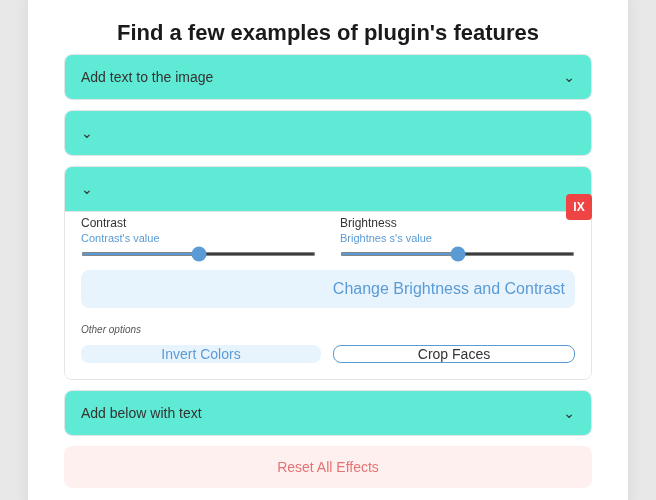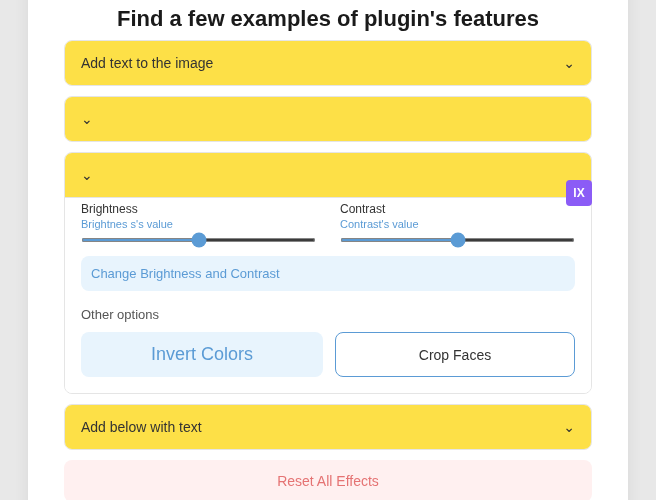--- a/index.html
+++ b/index.html
@@ -38,21 +38,21 @@
       border-radius: 8px;
       margin-bottom: 10px;
       overflow: hidden;
     }
     .accordion-header {
       display: flex;
       justify-content: space-between;
       align-items: center;
       padding: 14px 16px;
       cursor: pointer;
-      background: #fde047;
+      background: #5eead4;
     }
     .accordion-header span {
       font-size: 14px;
       color: #333;
     }
     .chevron {
       font-size: 14px;
       color: #555;
     }
     .accordion-content {
@@ -89,49 +89,49 @@
       margin-top: 6px;
     }
     .btn-primary {
       display: block;
       width: 100%;
       padding: 10px;
       background: #e8f4fd;
       color: #5b9bd5;
       border: none;
       border-radius: 8px;
-      font-size: 13px;
-      cursor: pointer;
-      text-align: left;
+      font-size: 16px;
+      cursor: pointer;
+      text-align: right;
       font-weight: 500;
     }
     .other-options-label {
-      font-size: 13px;
+      font-size: 10px;
       color: #555;
       margin-bottom: 10px;
+      font-style: italic;
     }
     .options-row {
       display: flex;
       gap: 12px;
     }
     .btn-outline {
       flex: 1;
-      padding: 12px;
+      padding: 0;
       background: #e8f4fd;
       color: #5b9bd5;
       border: none;
       border-radius: 8px;
-      font-size: 18px;
+      font-size: 14px;
       cursor: pointer;
       text-align: center;
       font-weight: 500;
     }
     .btn-outline-bordered {
       flex: 1;
-      padding: 10px;
       background: #fff;
       color: #333;
       border: 1.5px solid #5b9bd5;
       border-radius: 8px;
       font-size: 14px;
       cursor: pointer;
       text-align: center;
       font-weight: 500;
     }
     .reset-btn {
@@ -147,21 +147,21 @@
       text-align: center;
       font-weight: 500;
       margin-top: 10px;
     }
     .ix-badge {
       position: absolute;
       right: 36px;
       top: 210px;
       width: 26px;
       height: 26px;
-      background: #8b5cf6;
+      background: #ef4444;
       color: #fff;
       display: flex;
       align-items: center;
       justify-content: center;
       font-size: 12px;
       font-weight: 700;
       border-radius: 4px;
     }
     .accordion-expanded .accordion-header {
       border-bottom: 1px solid #e5e5e5;
@@ -186,27 +186,27 @@
     </div>
   </div>
 
   <div class="accordion-item accordion-expanded">
     <div class="accordion-header">
       <span class="chevron">⌄</span>
     </div>
     <div class="accordion-content">
       <div class="sliders-row">
         <div class="slider-group">
-          <span class="slider-label">Brightness</span>
-          <span class="slider-value">Brightnes s's value</span>
+          <span class="slider-label">Contrast</span>
+          <span class="slider-value">Contrast's value</span>
           <input type="range" min="0" max="100" value="50" style="">
         </div>
         <div class="slider-group">
-          <span class="slider-label">Contrast</span>
-          <span class="slider-value">Contrast's value</span>
+          <span class="slider-label">Brightness</span>
+          <span class="slider-value">Brightnes s's value</span>
           <input type="range" min="0" max="100" value="50" style="">
         </div>
       </div>
       <button class="btn-primary">Change Brightness and Contrast</button>
 
       <div style="margin-top:16px;">
         <p class="other-options-label">Other options</p>
         <div class="options-row">
           <button class="btn-outline">Invert Colors</button>
           <button class="btn-outline-bordered">Crop Faces</button>

